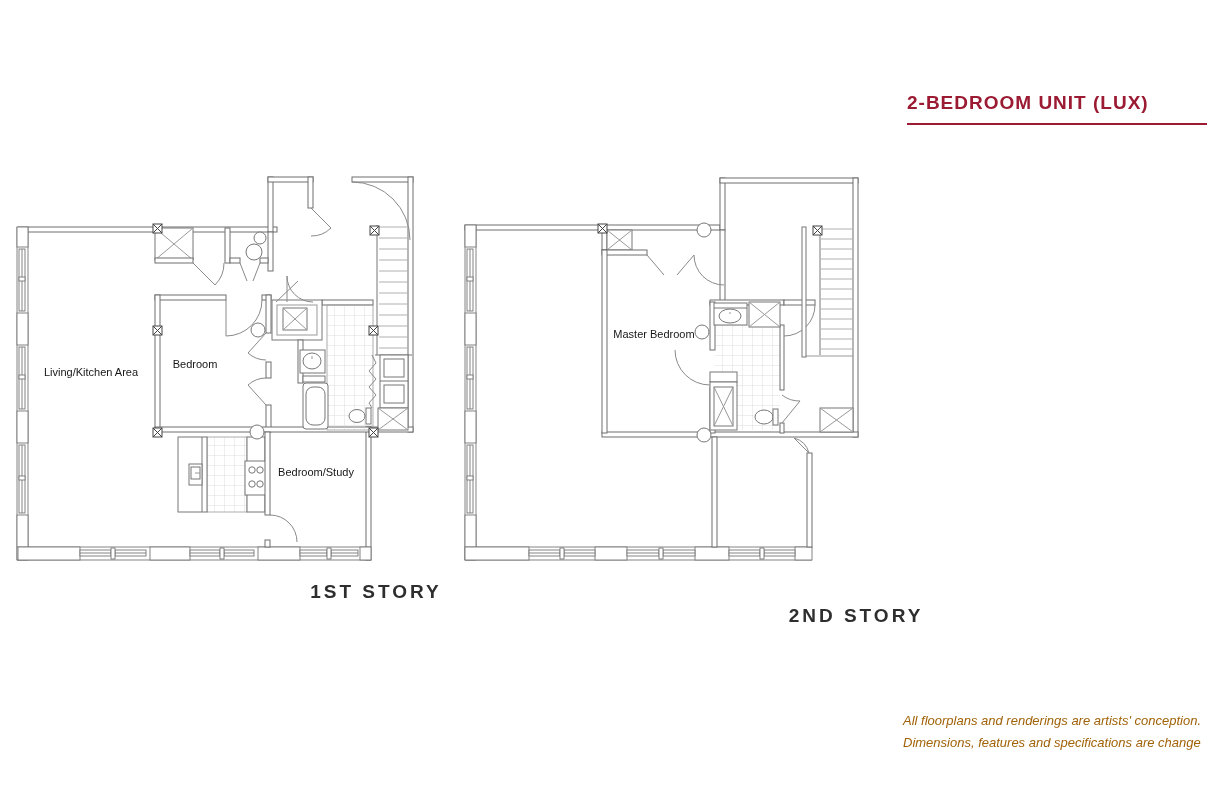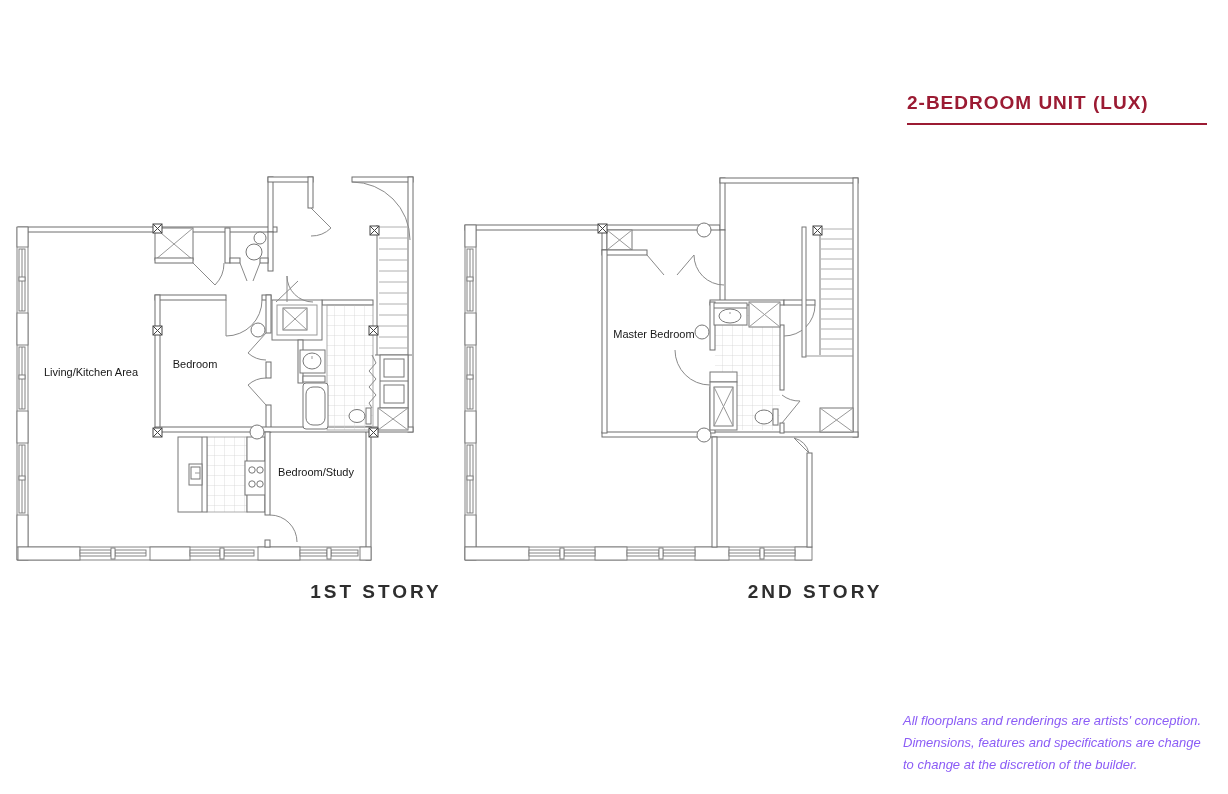--- a/index.html
+++ b/index.html
@@ -13,24 +13,24 @@
   }
   .title-block h1{
     margin:0;font-size:19px;font-weight:bold;letter-spacing:1px;
     color:#9B1B33;white-space:nowrap;
   }
   .story-caption{
     position:absolute;top:581px;transform:translateX(-50%);
     font-size:19px;font-weight:700;letter-spacing:3px;color:#2e2e2e;white-space:nowrap;
   }
   .caption-1{left:376px;}
-  .caption-2{left:815px;}
+  .caption-2{left:856px;margin-top:24px;}
   .disclaimer{
     position:absolute;left:903px;top:710px;width:315px;
-    font-size:13px;font-style:italic;color:#8b5cf6;line-height:22px;
+    font-size:13px;font-style:italic;color:#a16207;line-height:22px;
   }
   .plan-svg{position:absolute;}
   .plan-1{left:14px;top:175px;}
   .plan-2{left:452px;top:175px;}
   svg text{font-family:"Liberation Sans",sans-serif;font-size:11px;fill:#161616;}
 </style>
 </head>
 <body>
 
 <div class="canvas">
@@ -473,16 +473,15 @@
 
     <text x="202" y="163" text-anchor="middle">Master Bedroom</text>
   </svg>
 
   <div class="story-caption caption-1">1ST STORY</div>
   <div class="story-caption caption-2">2ND STORY</div>
 
   <div class="disclaimer">
     <div>All floorplans and renderings are artists' conception.</div>
     <div>Dimensions, features and specifications are change</div>
-    <div>to change at the discretion of the builder.</div>
   </div>
 
 </div>
 
 </body></html>

